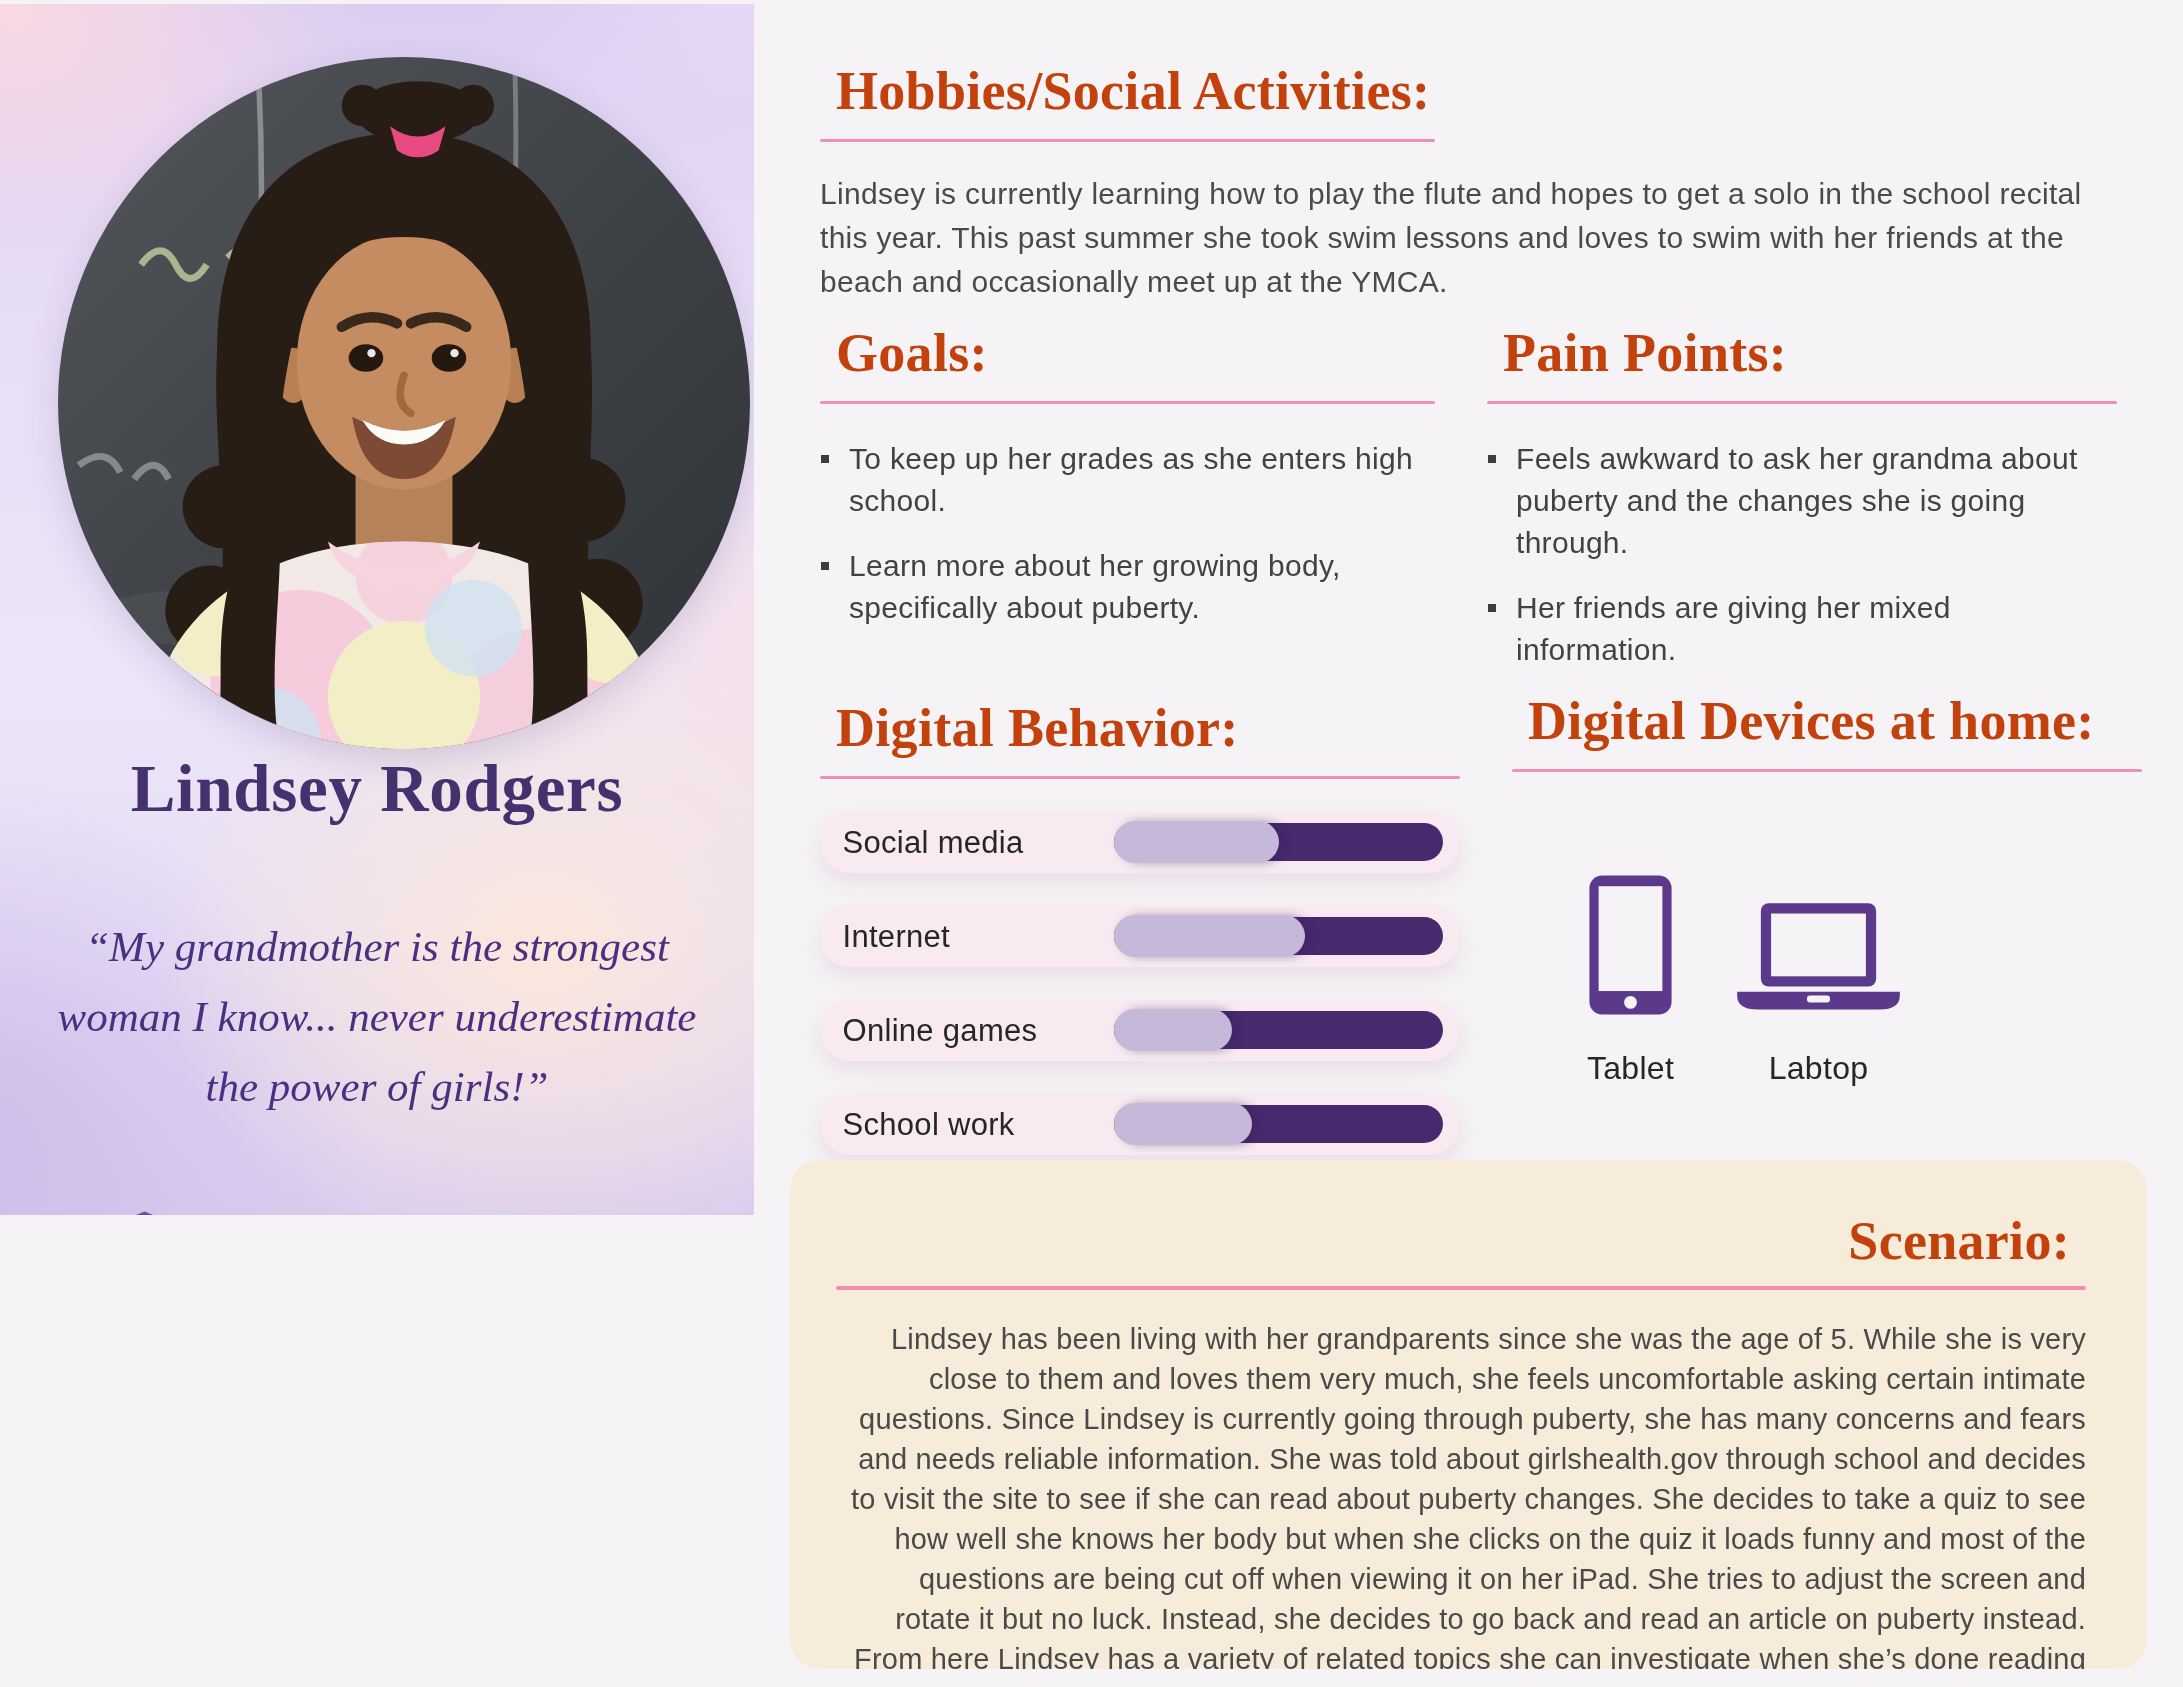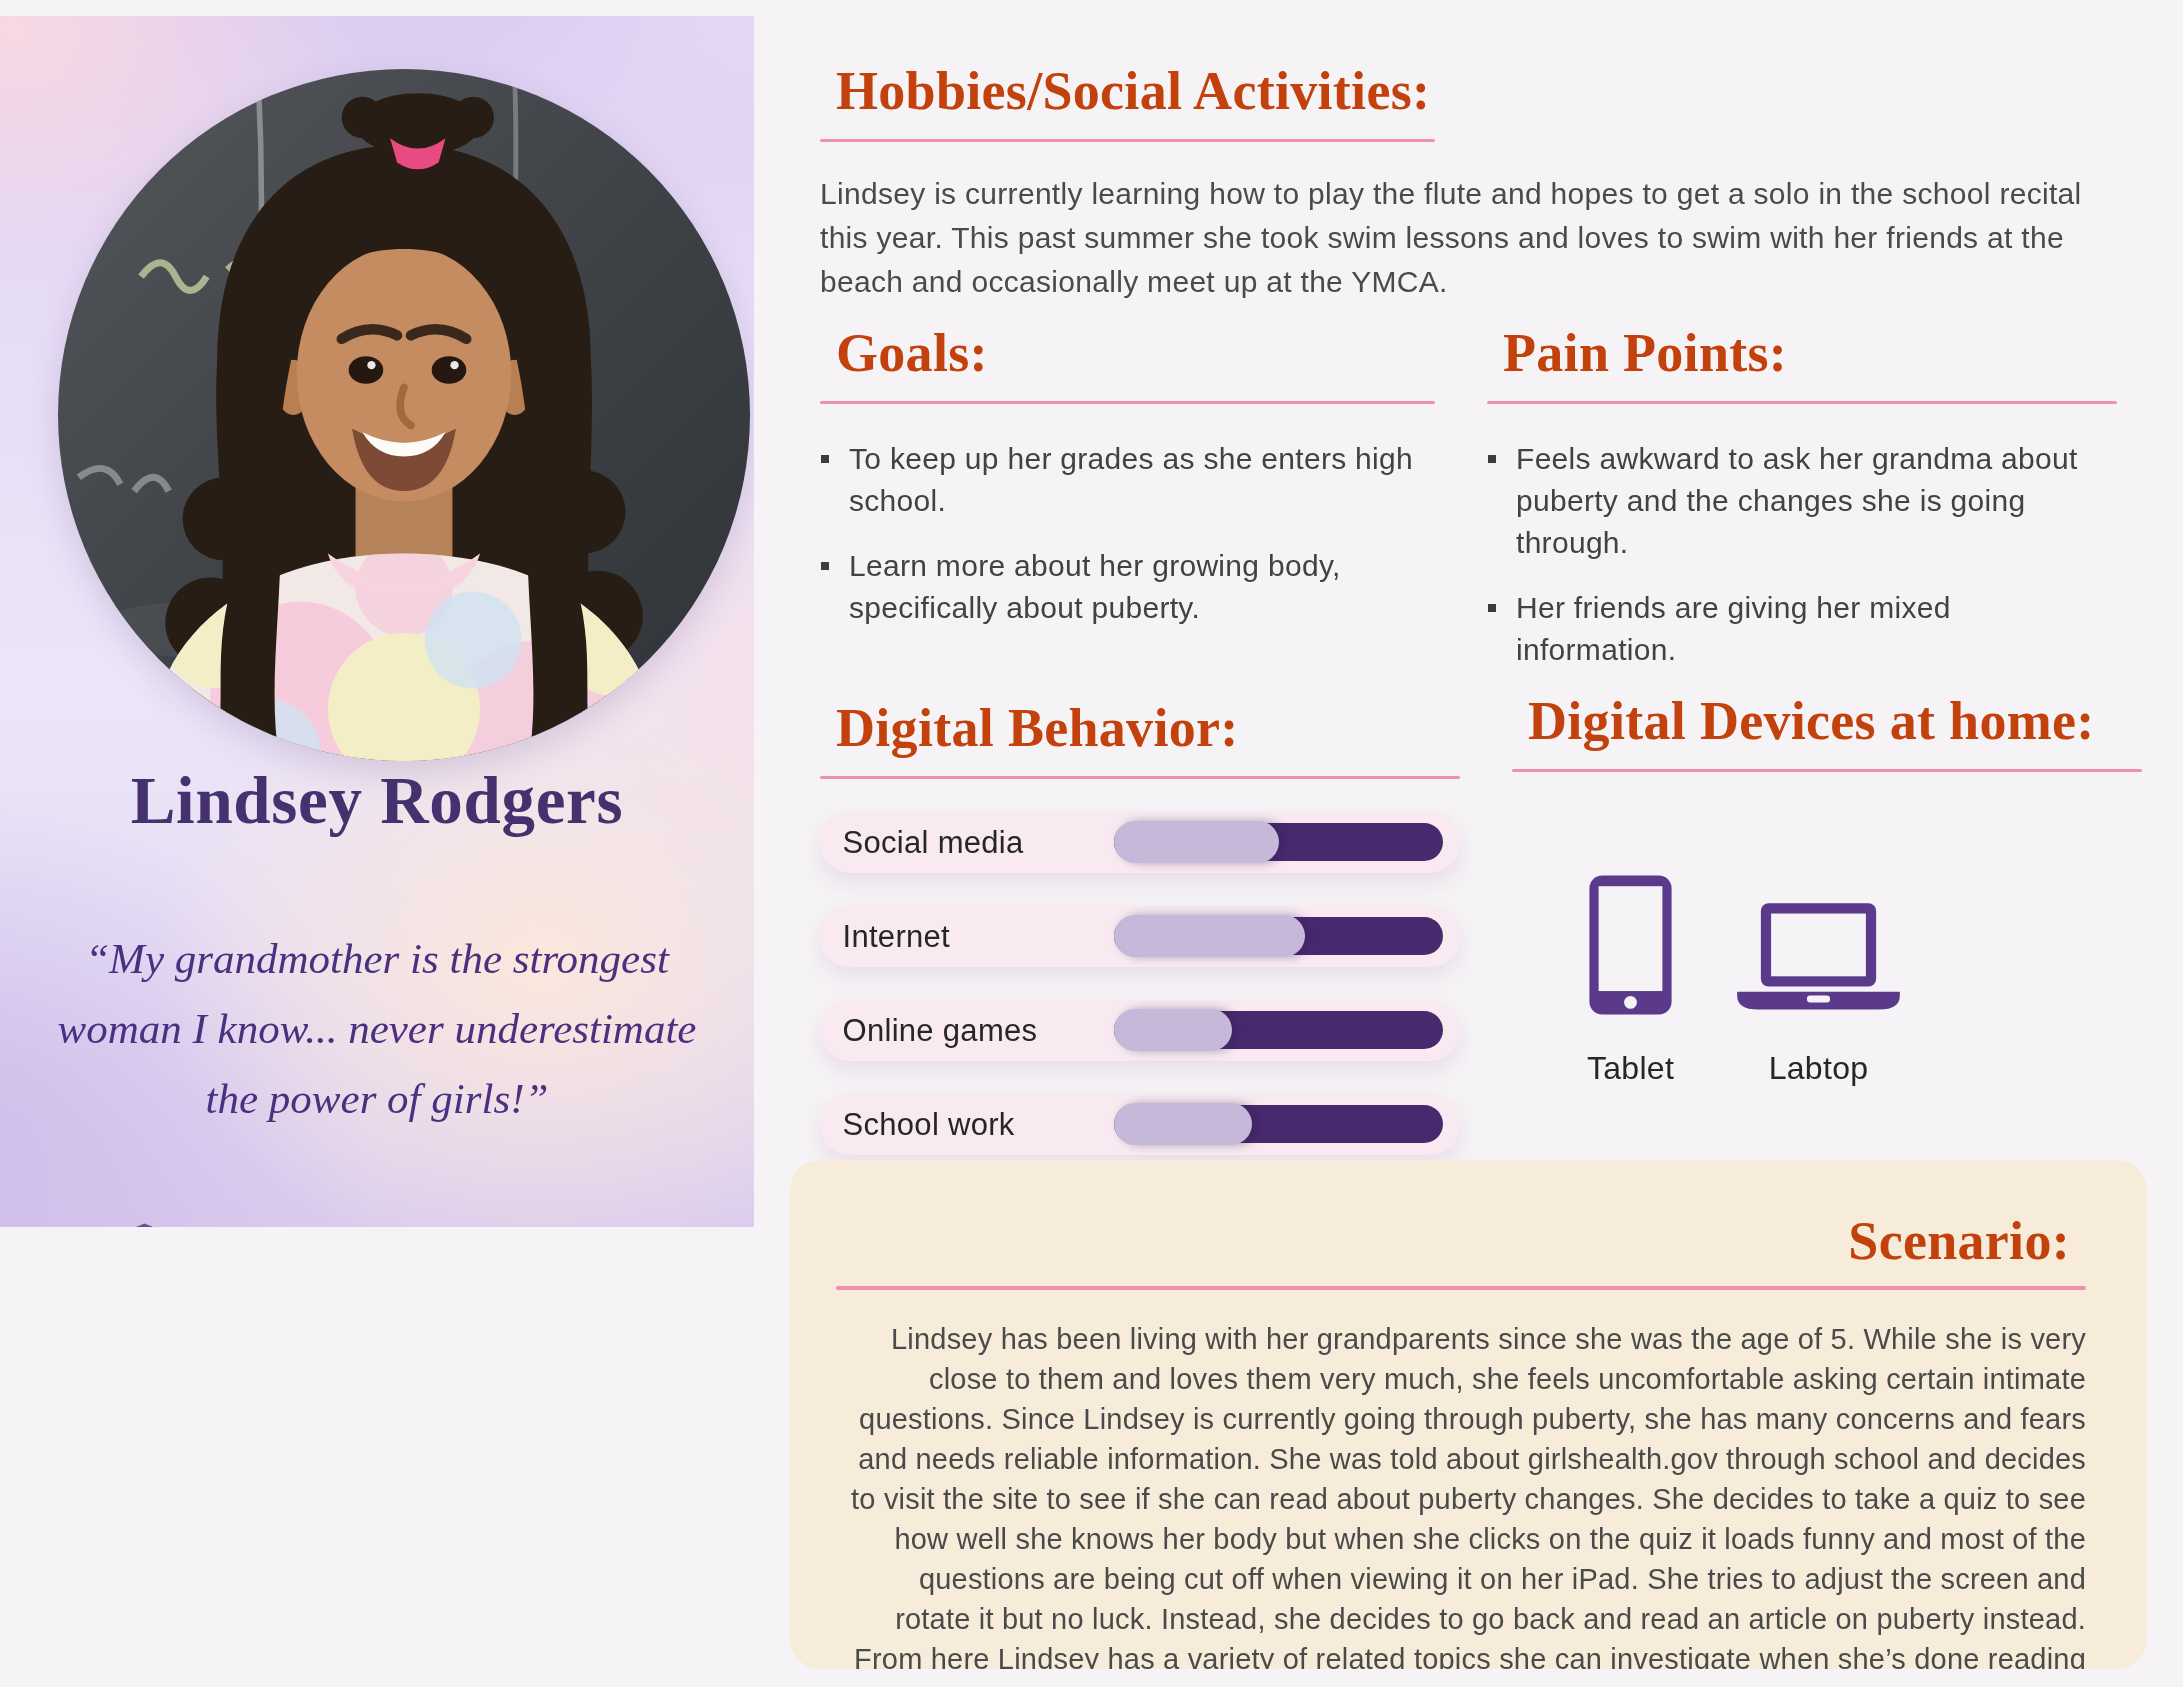--- a/index.html
+++ b/index.html
@@ -3,21 +3,21 @@
 <meta charset="utf-8">
 <style>
   html,body{margin:0;padding:0;background:#e8e6ea;}
   .page{
     position:relative;width:2183px;height:1687px;overflow:hidden;
     background:#f5f3f6;
     font-family:"Liberation Sans","DejaVu Sans",sans-serif;
   }
   
   .sidebar{
-    position:absolute;left:0;top:16px;width:754px;height:1211px;overflow:hidden;
+    position:absolute;left:0;top:4px;width:754px;height:1211px;overflow:hidden;
     background:
       radial-gradient(569px 410px at 2% 1%, #f8d9e4 0%, rgba(248,217,228,0) 62%),
       radial-gradient(463px 357px at 100% 0%, #e5d7f4 0%, rgba(229,215,244,0) 60%),
       radial-gradient(648px 529px at 72% 78%, #fbe7dc 0%, rgba(251,231,220,0) 60%),
       radial-gradient(761px 629px at -8% 94%, #cdbcea 0%, rgba(205,188,234,0) 58%),
       radial-gradient(595px 463px at 110% 55%, #f7dfe8 0%, rgba(247,223,232,0) 55%),
       linear-gradient(180deg,#dbcdf1 0%,#e7dcf6 24%,#ece6f8 55%,#e7def5 78%,#dbccee 100%);
   }
   .photo-ring{
     position:absolute;left:58px;top:53px;width:692px;height:692px;border-radius:50%;

